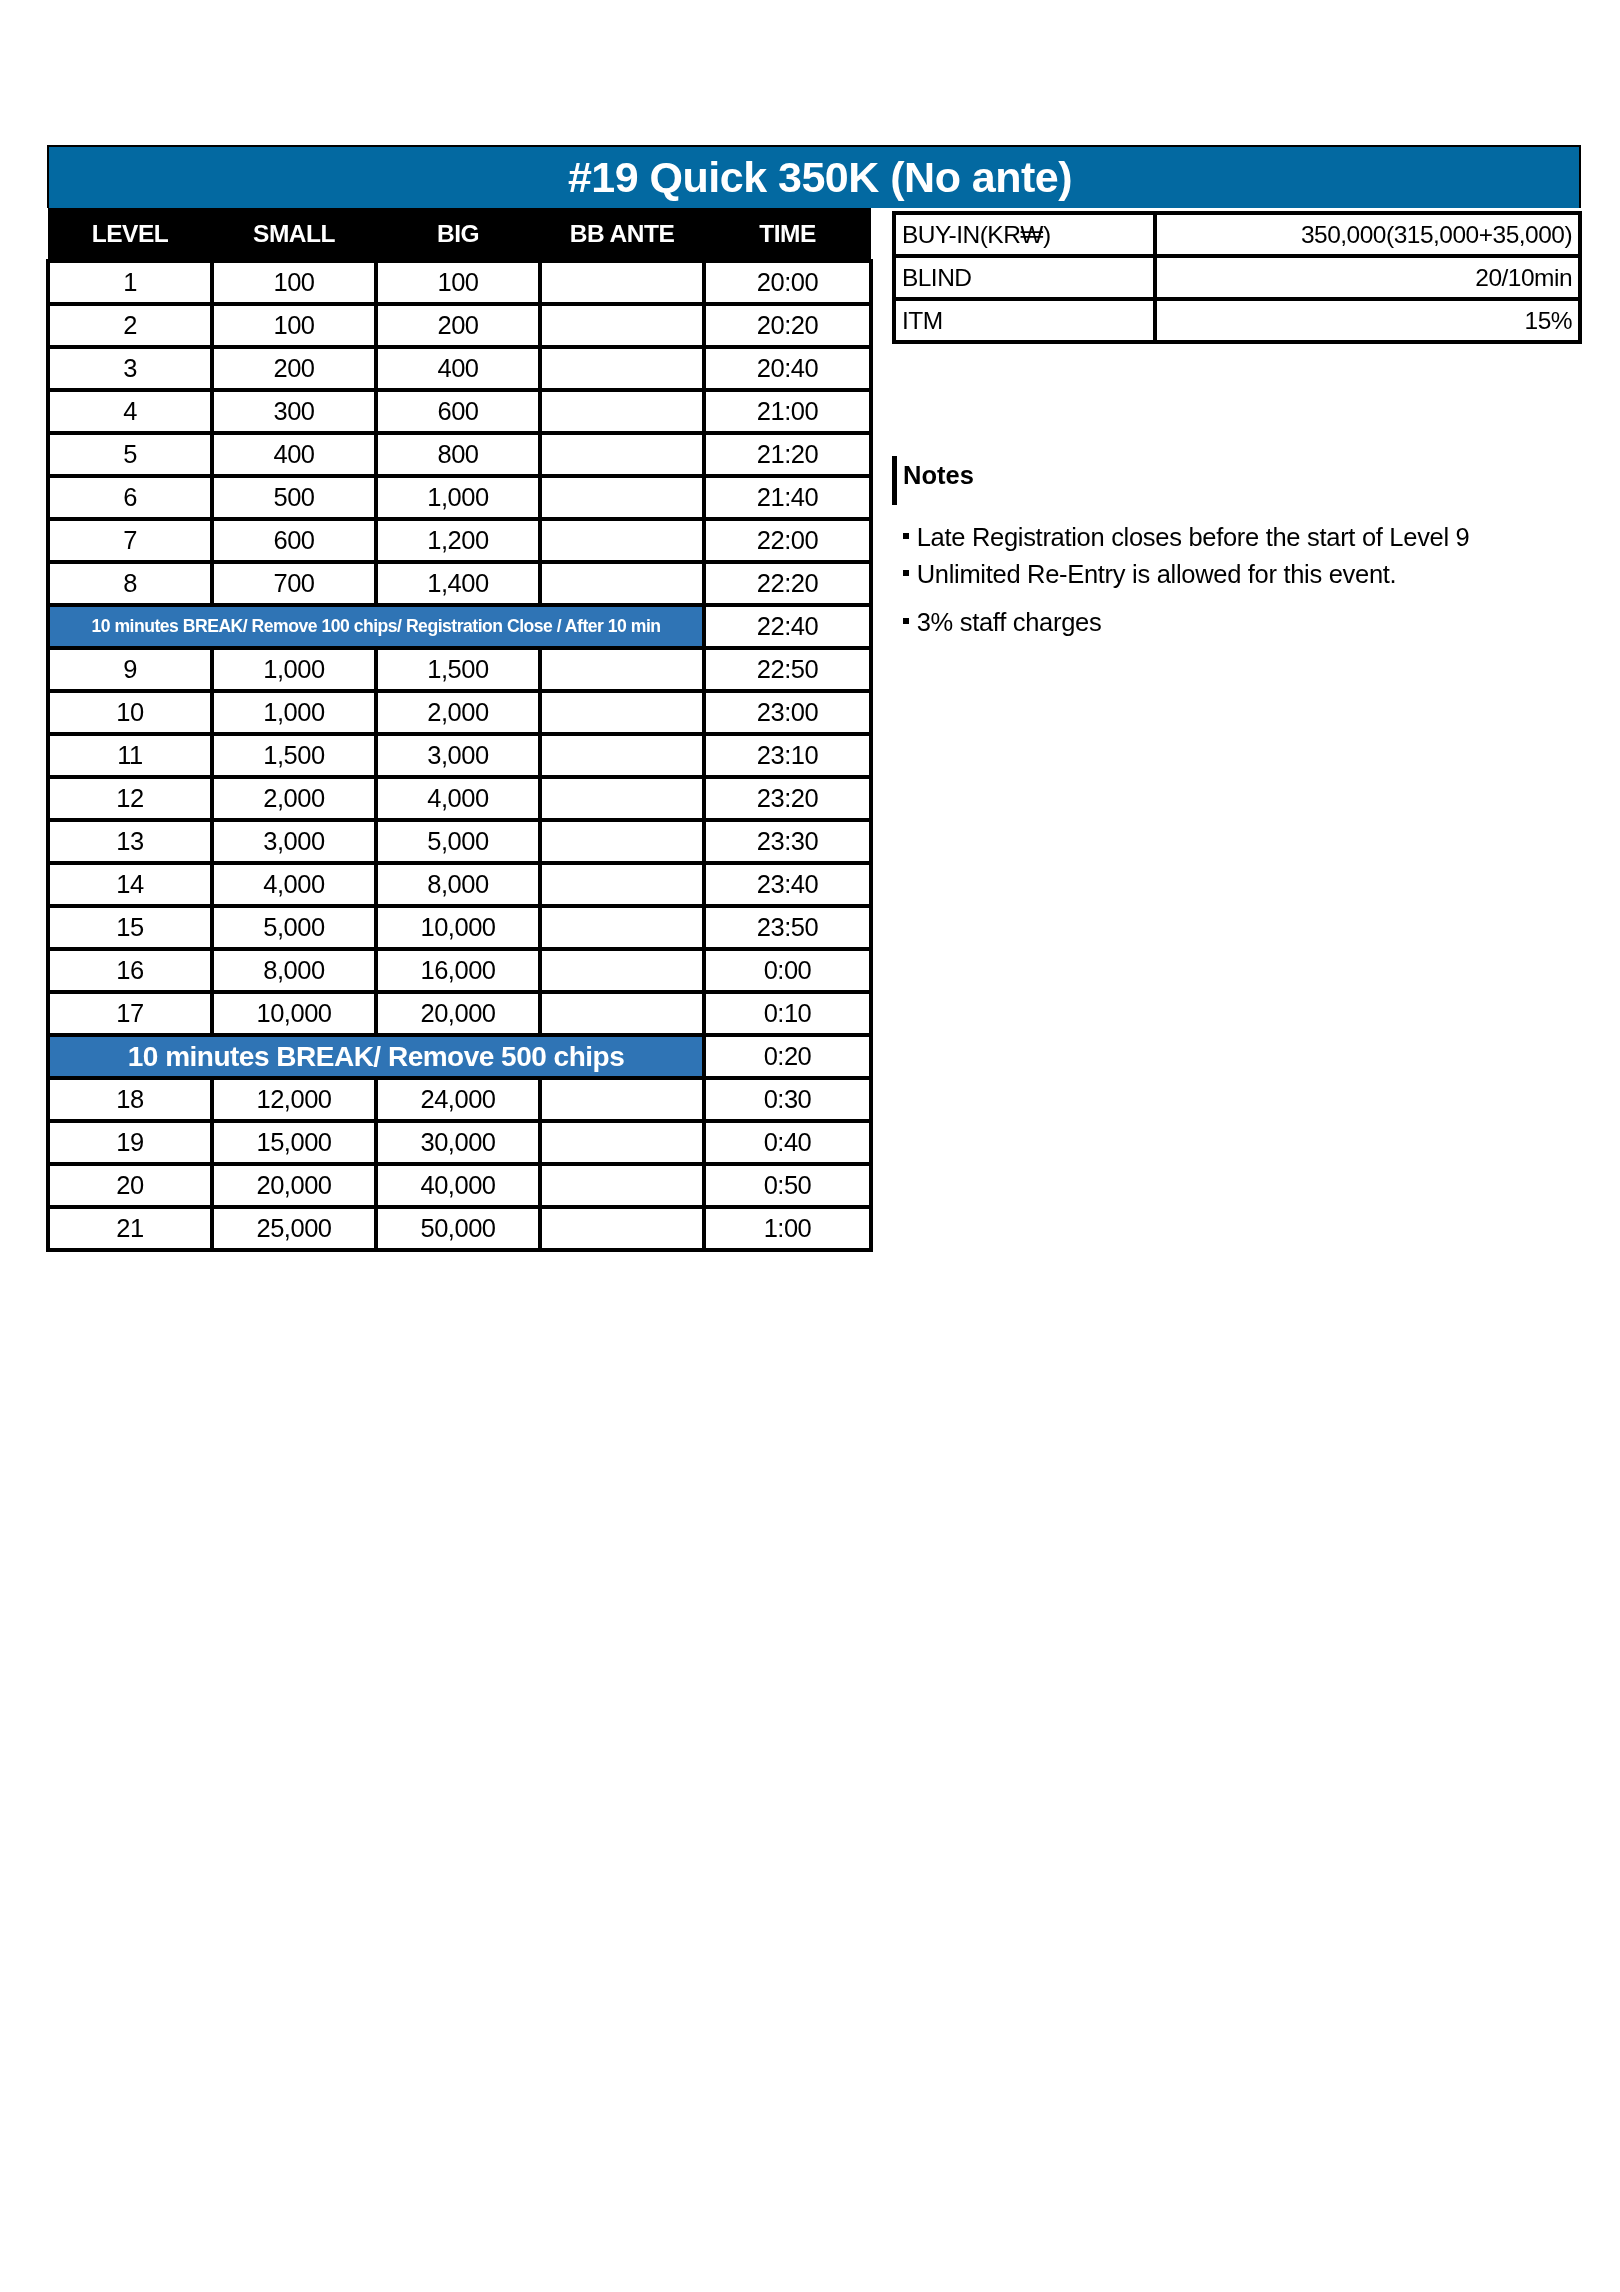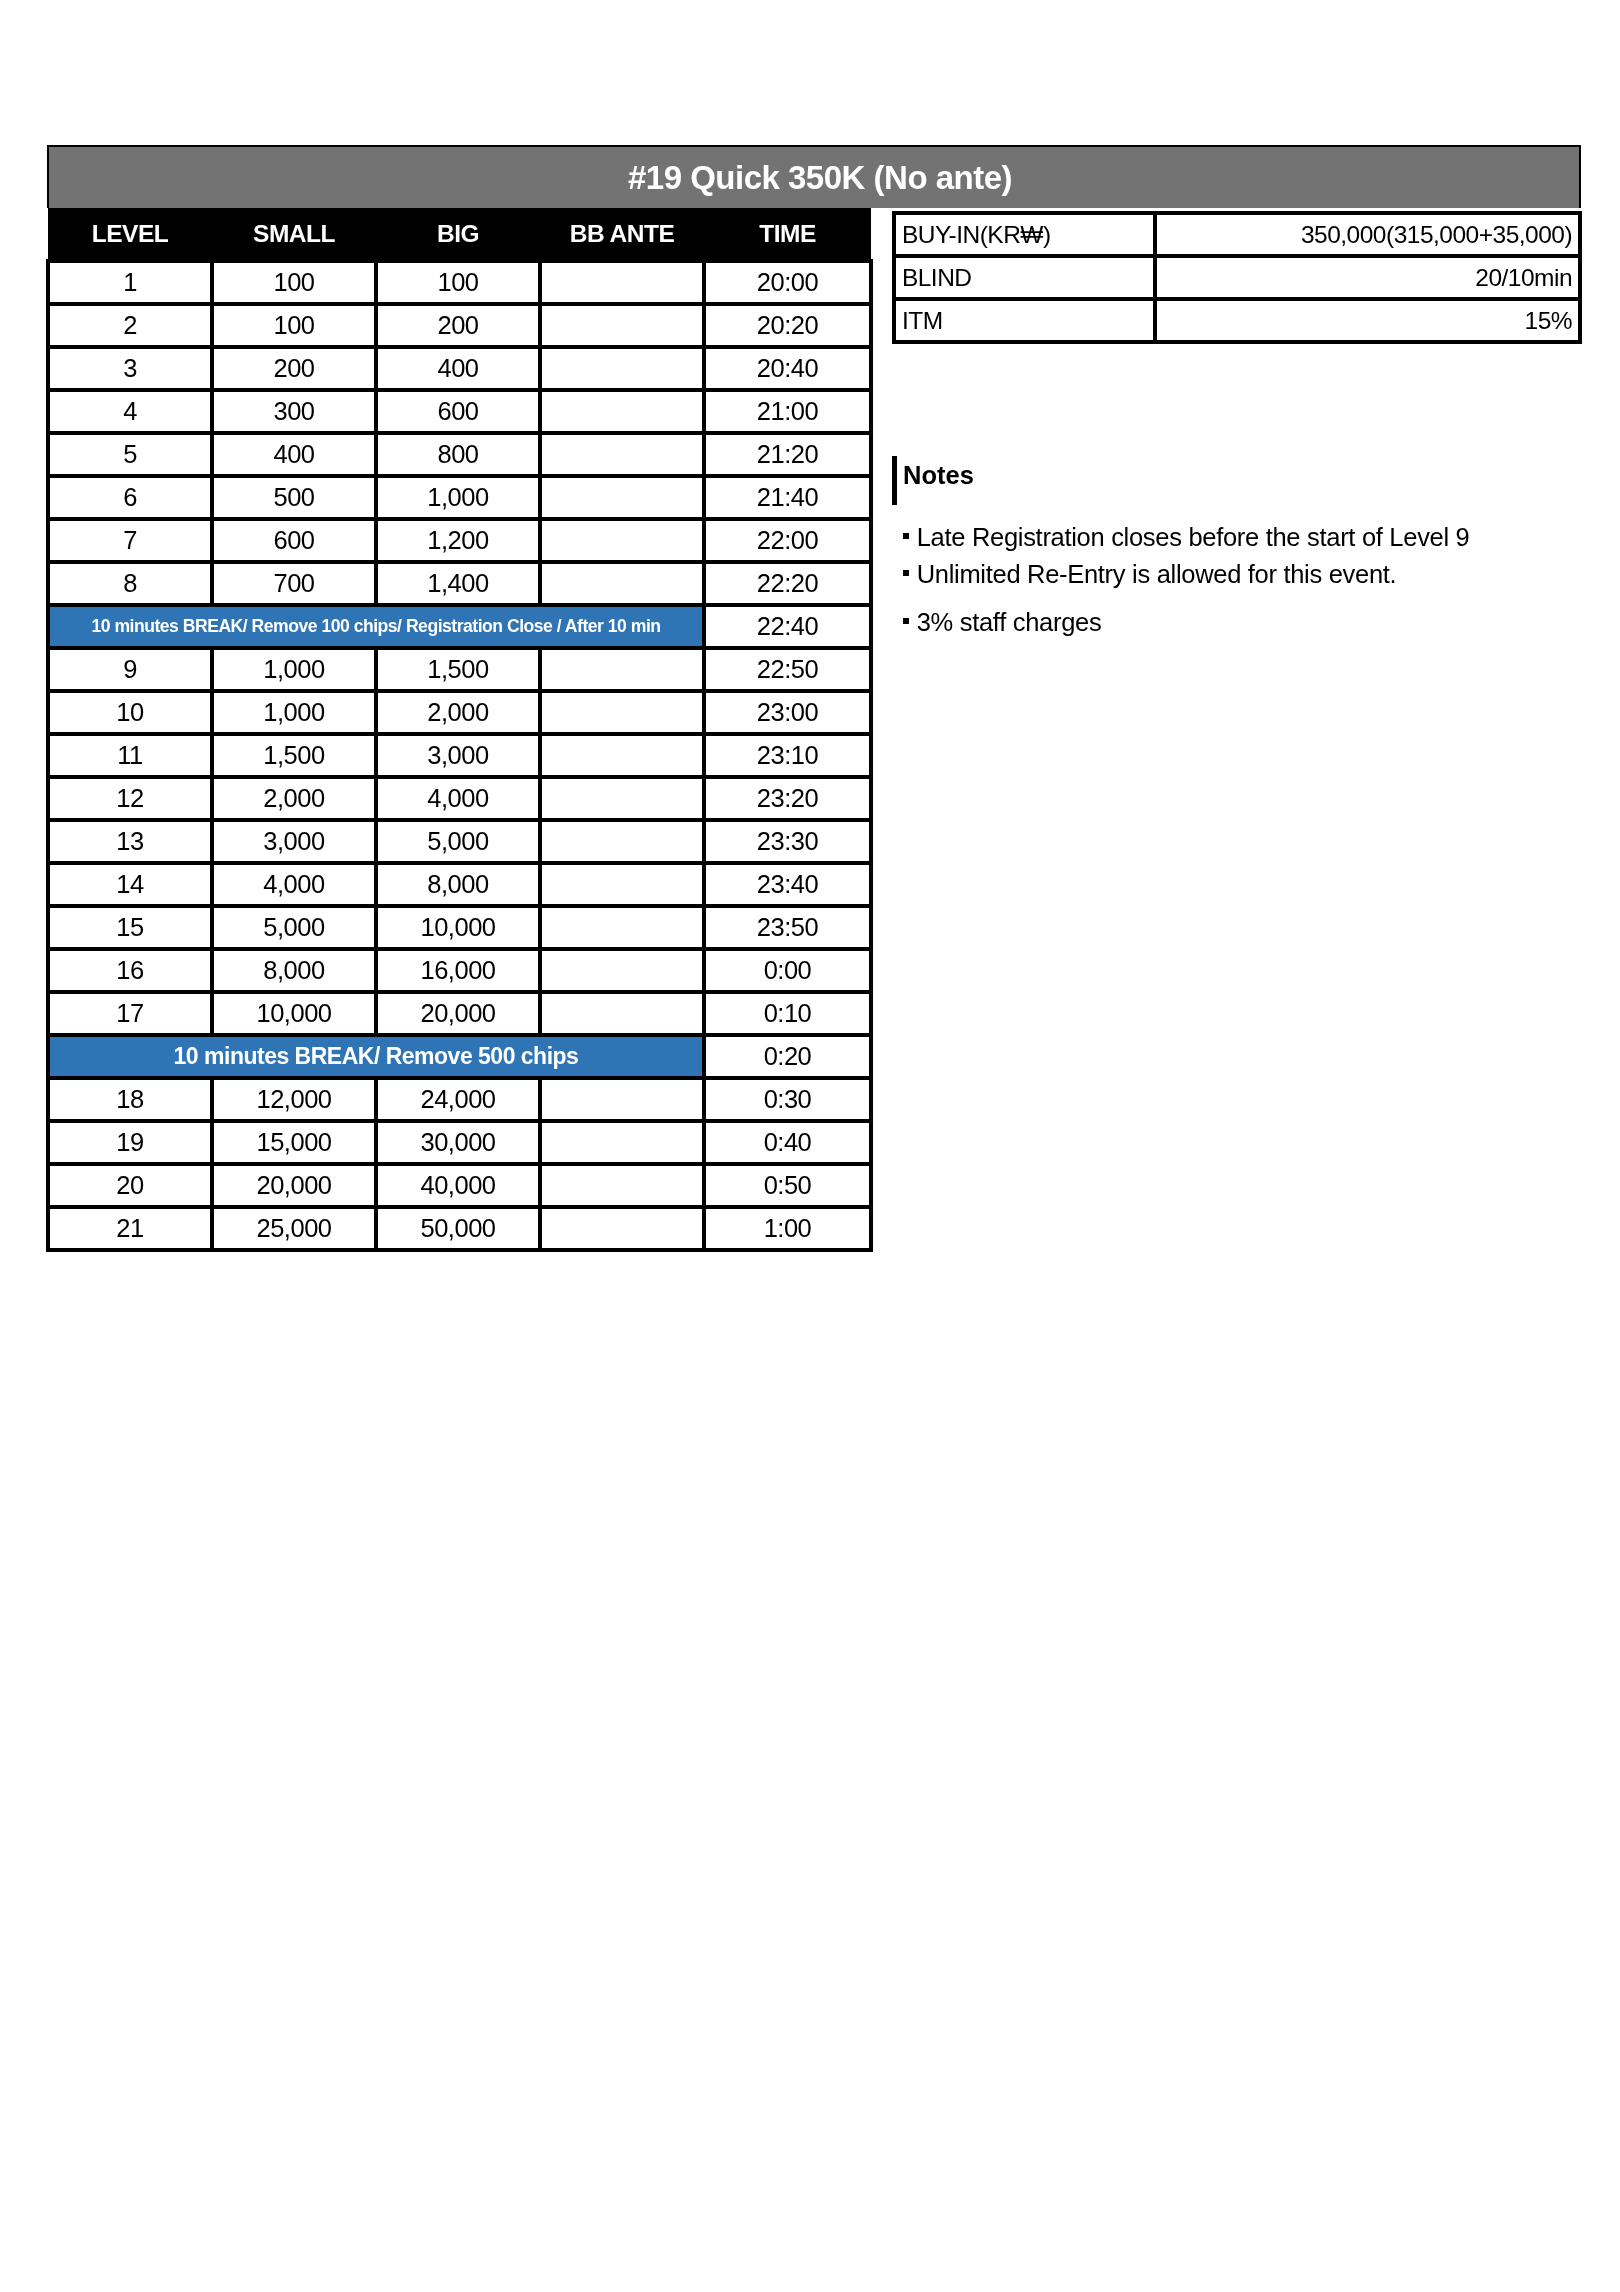--- a/index.html
+++ b/index.html
@@ -1,23 +1,23 @@
 <!DOCTYPE html>
 <html><head>
 <meta charset="utf-8">
 <style>
   html, body { margin:0; padding:0; background:#ffffff; }
   body { width:1620px; height:2293px; position:relative; font-family:"Liberation Sans", "DejaVu Sans", sans-serif; color:#000; overflow:hidden; }
-  .title-bar { position:absolute; left:47px; top:145px; width:1534px; height:63px; background:#737373; border:2px solid #000; border-bottom:none; box-sizing:border-box; color:#fff; font-weight:bold; font-size:33px; text-align:center; line-height:61px; letter-spacing:-0.5px;padding-left:12px; }
+  .title-bar { position:absolute; left:47px; top:145px; width:1534px; height:63px; background:#0369a1; border:2px solid #000; border-bottom:none; box-sizing:border-box; color:#fff; font-weight:bold; font-size:43px; text-align:center; line-height:61px; letter-spacing:-0.5px;padding-left:12px; }
   .blinds { position:absolute; left:46px; top:208px; width:821px; border-collapse:collapse; table-layout:fixed; }
   .blinds th { background:#000; color:#fff; font-weight:bold; font-size:24.5px; height:51px; padding:0; text-align:center; letter-spacing:-0.5px; }
   .blinds td { border:4.9px solid #000; height:39px; padding:0; text-align:center; font-size:25.5px; background:#fff; letter-spacing:-0.5px; }
   .blinds tr.break td.break-label { background:#2f74b5; color:#fff; font-weight:bold; }
   .blinds tr.break td.break-label.small { font-size:17.6px; }
-  .blinds tr.break td.break-label.large { font-size:23px; }
+  .blinds tr.break td.break-label.large { font-size:28px; }
   .info { position:absolute; left:892px; top:211px; width:690px; border-collapse:collapse; table-layout:fixed; }
   .info td { border:4.9px solid #000; height:39px; padding:0 5.9px; font-size:24.5px; letter-spacing:-0.5px; background:#fff; }
   .info td.k { font-weight:normal; text-align:left; width:245px;margin-left:24px; }
   .info td.v { text-align:right; }
   .notes-bar { position:absolute; left:892px; top:456px; width:4.9px; height:49px; background:#000; }
   .notes-title { position:absolute; left:903px; top:461px; font-weight:bold; font-size:25.5px; }
   .note { position:absolute; left:903px; font-size:25.5px; letter-spacing:-0.3px; }
   .note .bullet { display:inline-block; width:5.9px; height:5.9px; background:#000; vertical-align:middle; margin-right:7.8px; margin-top:-5.9px; }
 </style>
 </head>

